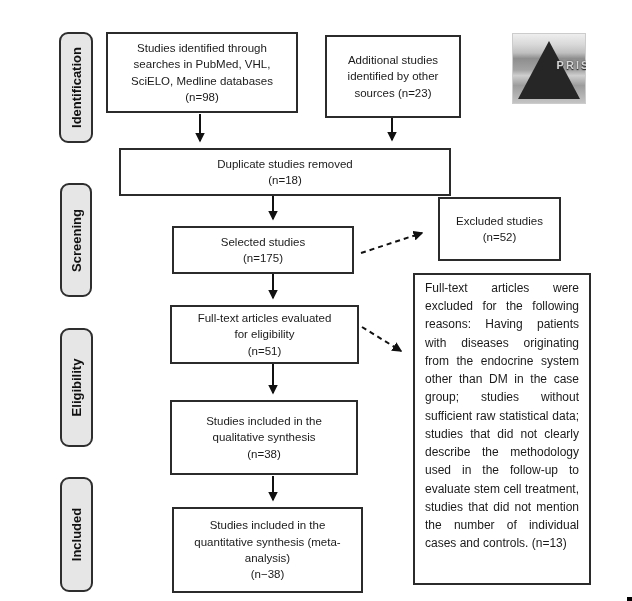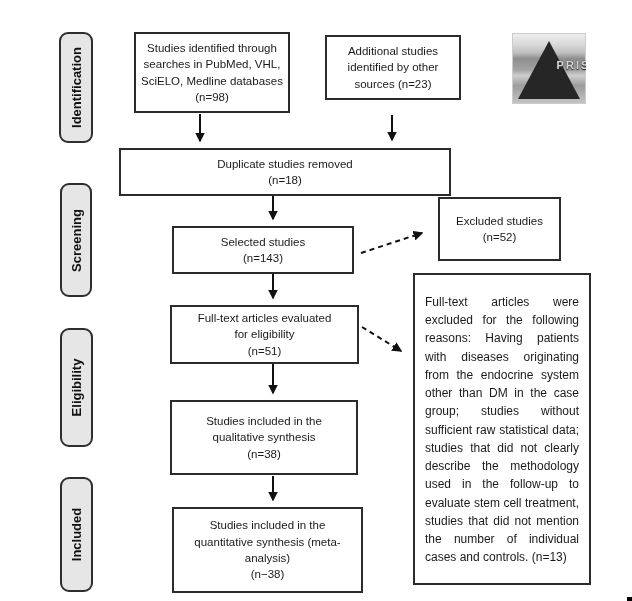--- a/index.html
+++ b/index.html
@@ -8,21 +8,21 @@
     font-family:"Liberation Sans","DejaVu Sans",sans-serif;color:#1a1a1a;
   }
   .arrows{position:absolute;left:0;top:0;width:632px;height:601px;pointer-events:none;}
   .fbox{
     position:absolute;box-sizing:border-box;border:2px solid #2b2b2b;background:#ffffff;
     display:flex;align-items:center;justify-content:center;text-align:center;
     font-size:11.5px;line-height:1.42;white-space:pre-line;padding:2px 4px;
   }
   .fbox.reasons{
     align-items:flex-start;text-align:justify;text-justify:inter-word;white-space:normal;
-    font-size:12px;line-height:1.52;padding:18px 10px;
+    font-size:12px;line-height:1.52;padding:4px 10px;
   }
   .stage{
     position:absolute;box-sizing:border-box;border:2px solid #2e2e2e;border-radius:9px;
     background:#e6e6e6;display:flex;align-items:center;justify-content:center;
   }
   .stage span{
     transform:rotate(-90deg);white-space:nowrap;font-weight:bold;font-size:13px;color:#111;
   }
   .logo{
     position:absolute;left:512px;top:33px;width:74px;height:71px;overflow:hidden;
@@ -70,34 +70,34 @@
   <div class="stage" style="left:60px;top:183px;width:32px;height:114px">
     <span>Screening</span>
   </div>
   <div class="stage" style="left:60px;top:328px;width:33px;height:119px">
     <span>Eligibility</span>
   </div>
   <div class="stage" style="left:60px;top:477px;width:33px;height:115px">
     <span>Included</span>
   </div>
 
-  <div class="fbox" style="left:134px;top:32px;width:156px;height:81px">Studies identified through
+  <div class="fbox" style="left:106px;top:32px;width:192px;height:81px">Studies identified through
 searches in PubMed, VHL,
 SciELO, Medline databases
 (n=98)</div>
 
-  <div class="fbox" style="left:325px;top:35px;width:136px;height:65px">Additional studies
+  <div class="fbox" style="left:325px;top:35px;width:136px;height:83px">Additional studies
 identified by other
 sources (n=23)</div>
 
   <div class="fbox" style="left:119px;top:148px;width:332px;height:48px">Duplicate studies removed
 (n=18)</div>
 
   <div class="fbox" style="left:172px;top:226px;width:182px;height:48px">Selected studies
-(n=143)</div>
+(n=175)</div>
 
   <div class="fbox" style="left:438px;top:197px;width:123px;height:64px">Excluded studies
 (n=52)</div>
 
   <div class="fbox" style="left:170px;top:305px;width:189px;height:59px">Full-text articles evaluated
 for eligibility
 (n=51)</div>
 
   <div class="fbox" style="left:170px;top:400px;width:188px;height:75px">Studies included in the
 qualitative synthesis

